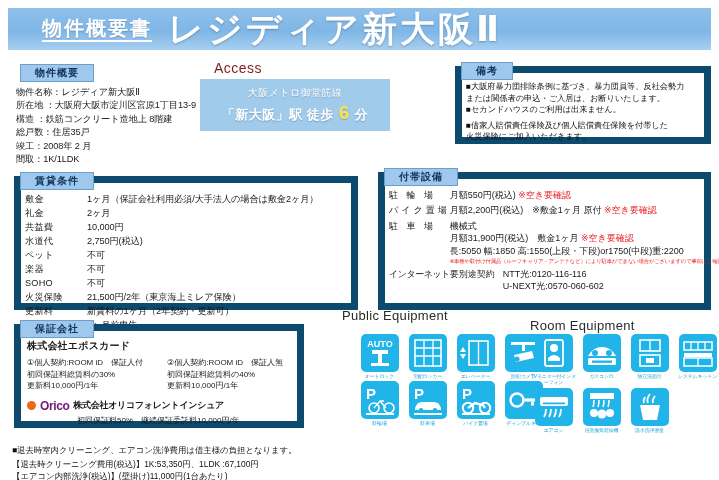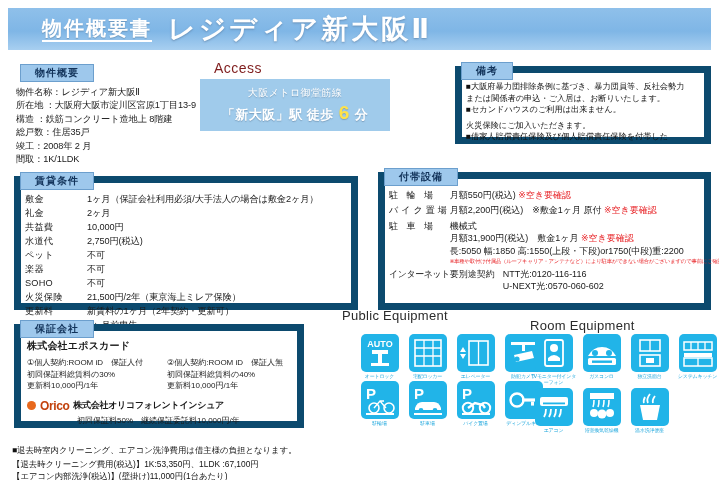--- a/index.html
+++ b/index.html
@@ -21,21 +21,21 @@
   .header-inner{
     position:absolute;left:0;top:0;width:703px;height:42px;
     display:flex;align-items:center;gap:16px;padding-left:34px;box-sizing:border-box;
   }
   .hdr-doc{
     font-size:20px;font-weight:bold;color:#ffffff;letter-spacing:2px;
     border-bottom:2px solid #ffffff;padding-bottom:1px;line-height:1.1;
     text-shadow:0 1px 1px rgba(80,110,140,.45);
   }
   .hdr-name{
-    font-size:27px;font-weight:bold;color:#ffffff;letter-spacing:3px;line-height:1.05;
+    font-size:35px;font-weight:bold;color:#ffffff;letter-spacing:3px;line-height:1.05;
     text-shadow:0 1px 2px rgba(70,100,135,.5);
   }
 
   
   .sec-tab{
     display:inline-block;background:#9ec8ec;border:1px solid #6c9fcd;
     color:#12335a;font-size:10px;font-weight:bold;letter-spacing:1px;
     padding:2px 14px 2px 14px;line-height:1.2;
   }
   .framed{
@@ -84,21 +84,21 @@
   .tiny-red{color:#e8262a;font-size:5.4px;letter-spacing:-0.2px;line-height:8px;display:block;}
   .fac-sub{font-size:9px;line-height:12.4px;}
 
   
   #guar{left:14px;top:324px;width:290px;height:104px;}
   .g-name{font-size:10px;font-weight:bold;margin:8px 0 4px 6px;letter-spacing:.2px;}
   .g-cols{display:flex;gap:10px;margin-left:6px;font-size:8px;line-height:11.6px;}
   .g-col{width:130px;}
   .g-orico{display:flex;align-items:center;gap:4px;margin:7px 0 0 6px;}
   .orico-dot{width:9px;height:9px;border-radius:50%;background:#e8681c;display:inline-block;}
-  .orico-wd{font-size:12px;font-weight:bold;color:#c2410c;letter-spacing:-.4px;}
+  .orico-wd{font-size:12px;font-weight:bold;color:#701a75;letter-spacing:-.4px;}
   .orico-sub{font-size:9px;font-weight:bold;letter-spacing:-.3px;}
   .g-orico-note{font-size:8px;margin:2px 0 0 56px;}
 
   
   .eq-title{position:absolute;font-size:13px;color:#2b2b2b;letter-spacing:.3px;}
   #pub-title{left:342px;top:308px;}
   #room-title{left:530px;top:318px;}
   .eq-grid{position:absolute;display:grid;grid-template-columns:repeat(4,47px);gap:2px 1px;}
   #pub-grid{left:356px;top:334px;}
   #room-grid{left:530px;top:334px;}
@@ -150,22 +150,22 @@
     </div>
   </div>
 
   <div id="remarks" class="framed">
     <div class="sec-tab">備考</div>
     <div class="rm-body">
       <p>■大阪府暴力団排除条例に基づき、暴力団員等、反社会勢力</p>
       <p>または関係者の申込・ご入居は、お断りいたします。</p>
       <p>■セカンドハウスのご利用は出来ません。</p>
       <div class="rm-gap"></div>
+      <p>■借家人賠償責任保険及び個人賠償責任保険を付帯した</p>
       <p>火災保険にご加入いただきます。</p>
-      <p>■借家人賠償責任保険及び個人賠償責任保険を付帯した</p>
     </div>
   </div>
 
   <div id="rent" class="framed">
     <div class="sec-tab">賃貸条件</div>
     <table class="rent-table">
       <tbody>
         <tr>
           <td class="k">敷金</td>
           <td class="v">1ヶ月（保証会社利用必須/大手法人の場合は敷金2ヶ月）</td>

